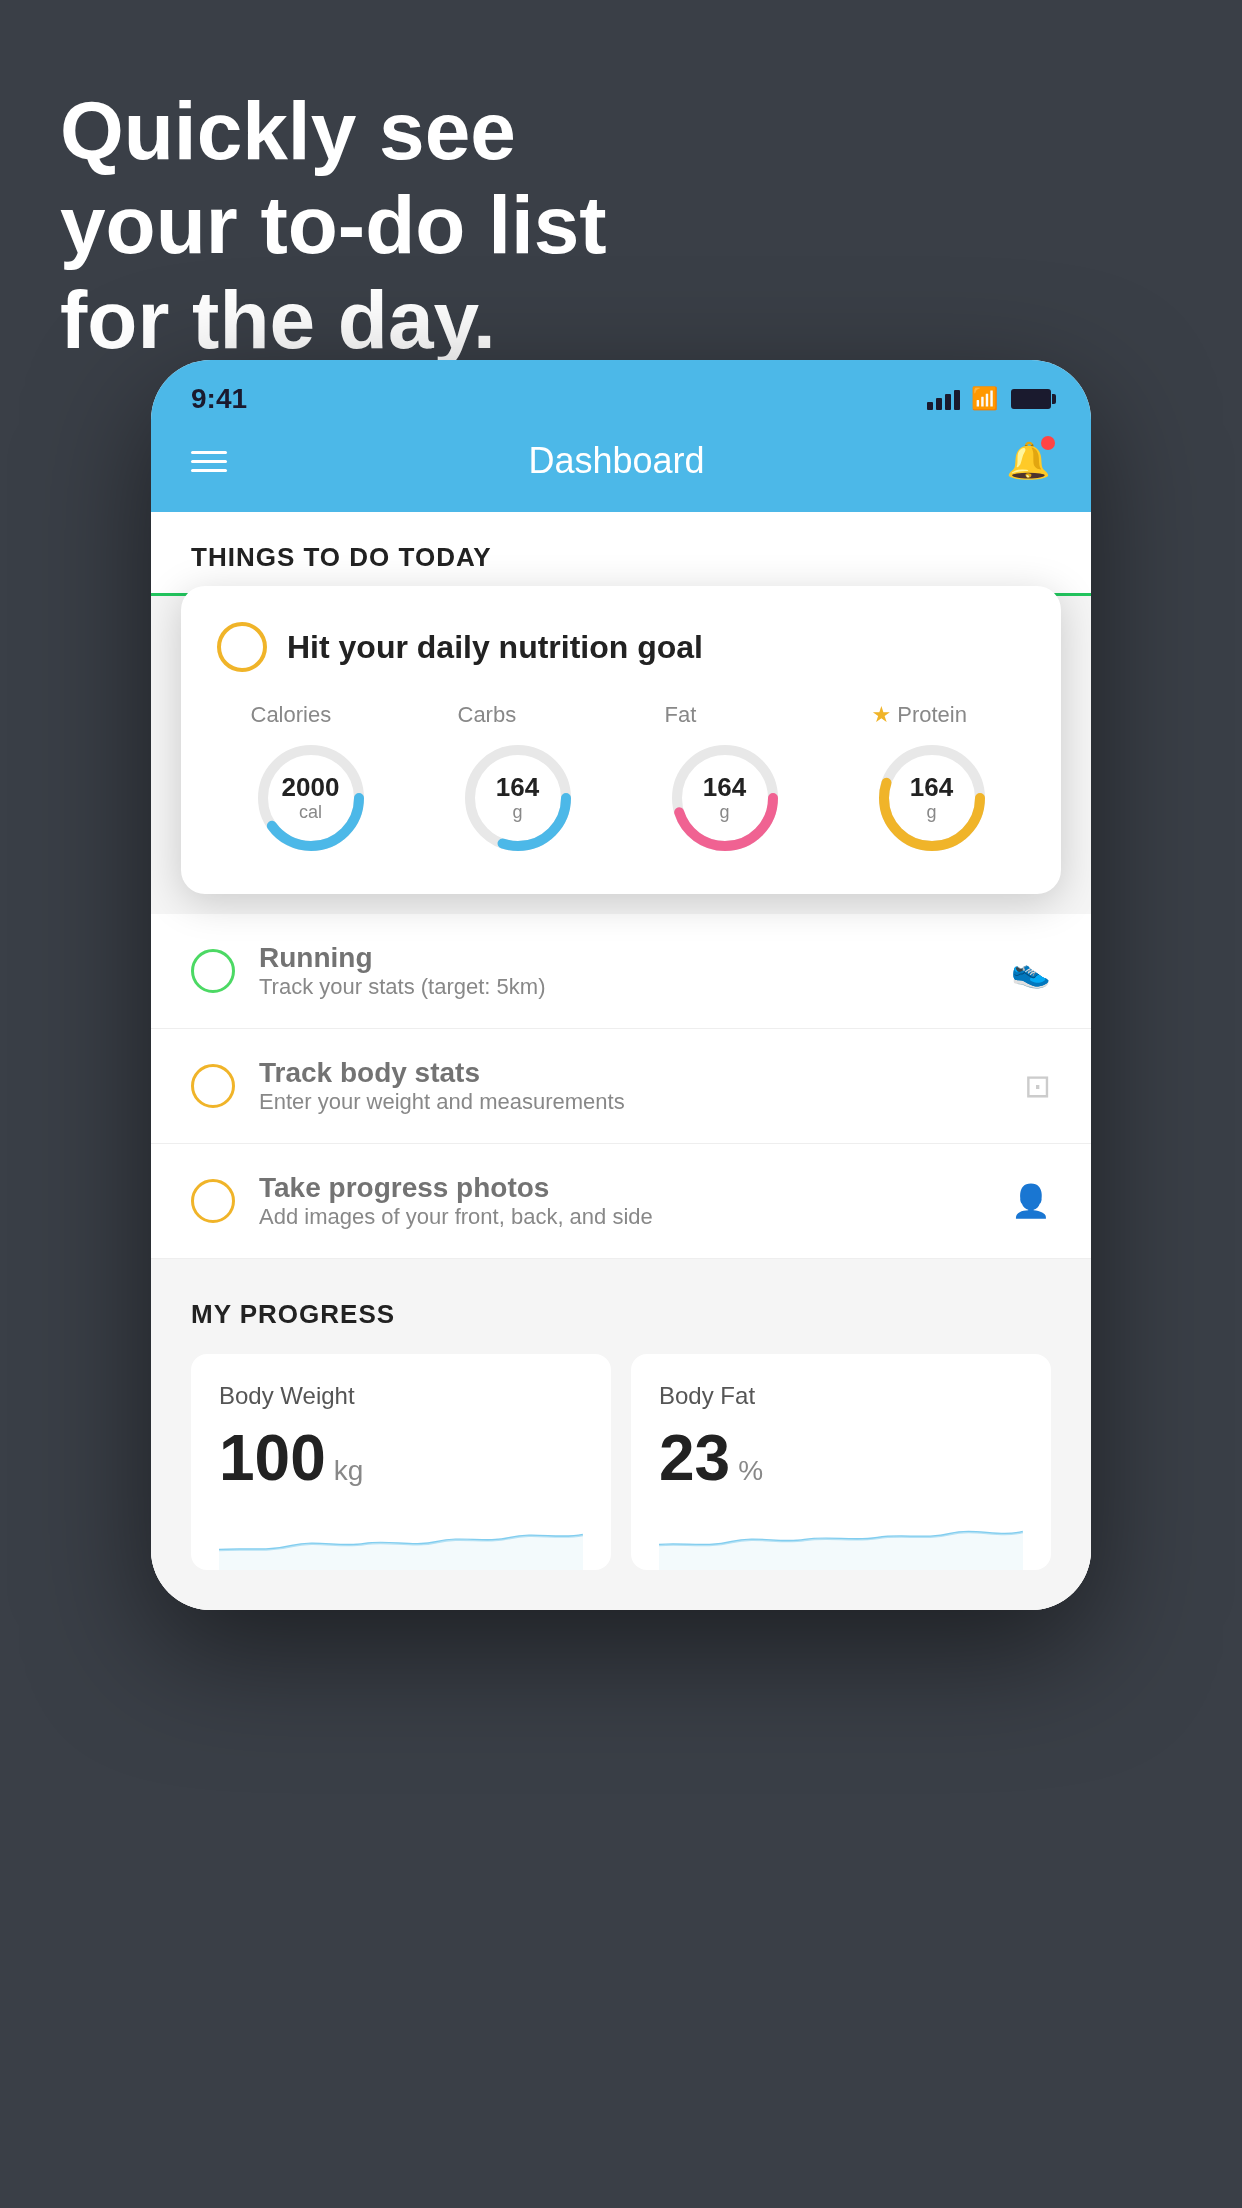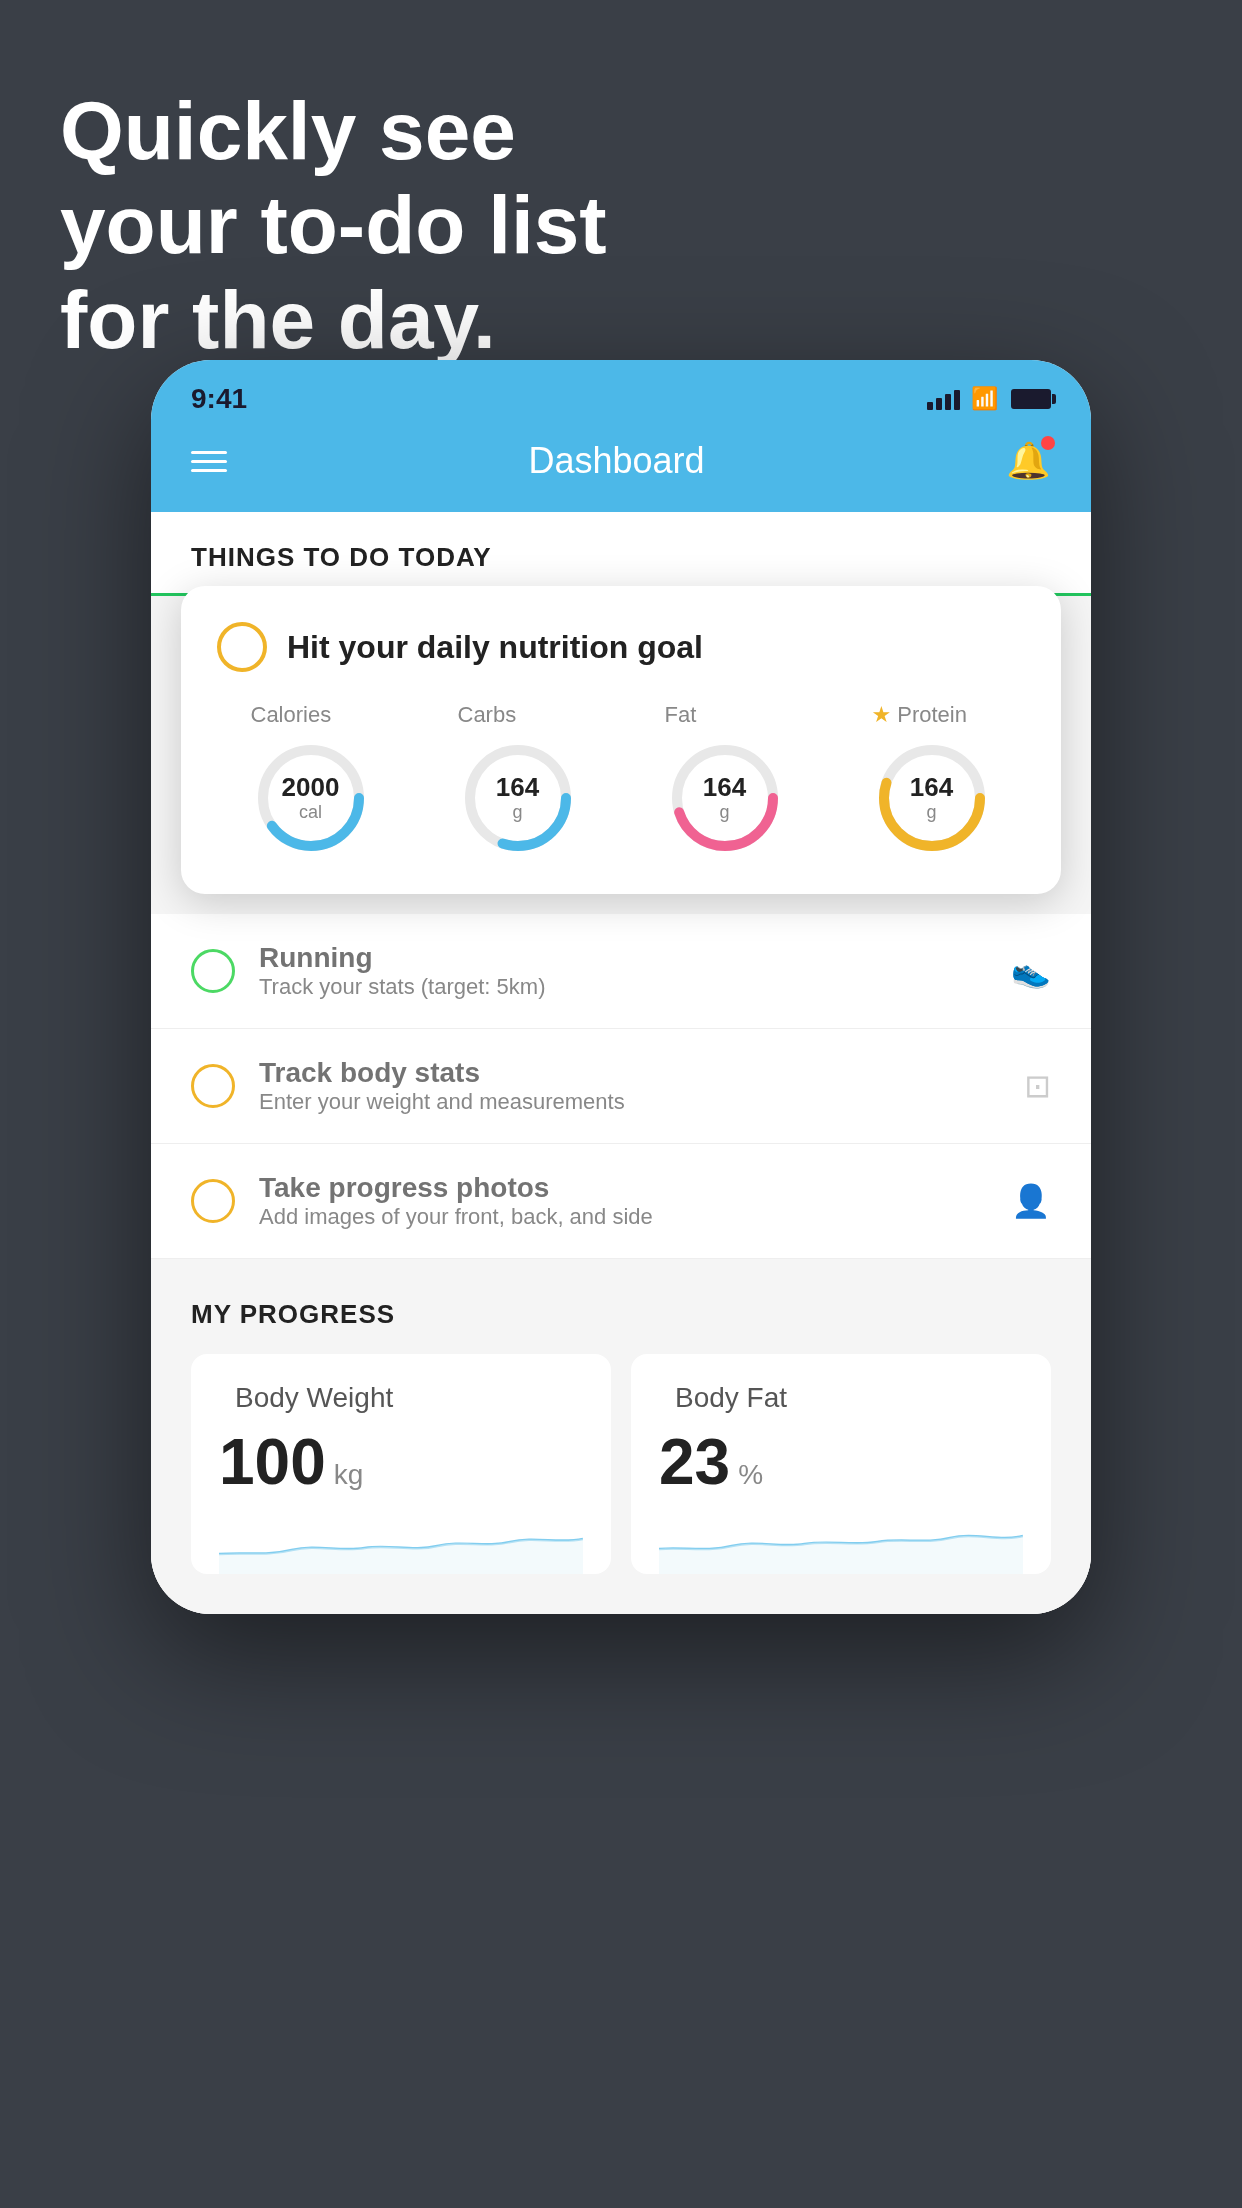--- a/index.html
+++ b/index.html
@@ -288,25 +288,24 @@
       gap: 20px;
     }
     .progress-card {
       flex: 1;
       background: white;
       border-radius: 16px;
       padding: 28px 28px 0 28px;
       overflow: hidden;
     }
     .progress-card-title {
-      font-size: 28px;
+      font-size: 24px;
       color: #555;
       font-weight: 500;
       margin-bottom: 16px;
-      margin-left: 16px;
     }
     .progress-value {
       display: flex;
       align-items: baseline;
       gap: 8px;
       margin-bottom: 20px;
     }
     .progress-number {
       font-size: 64px;
       font-weight: 700;

